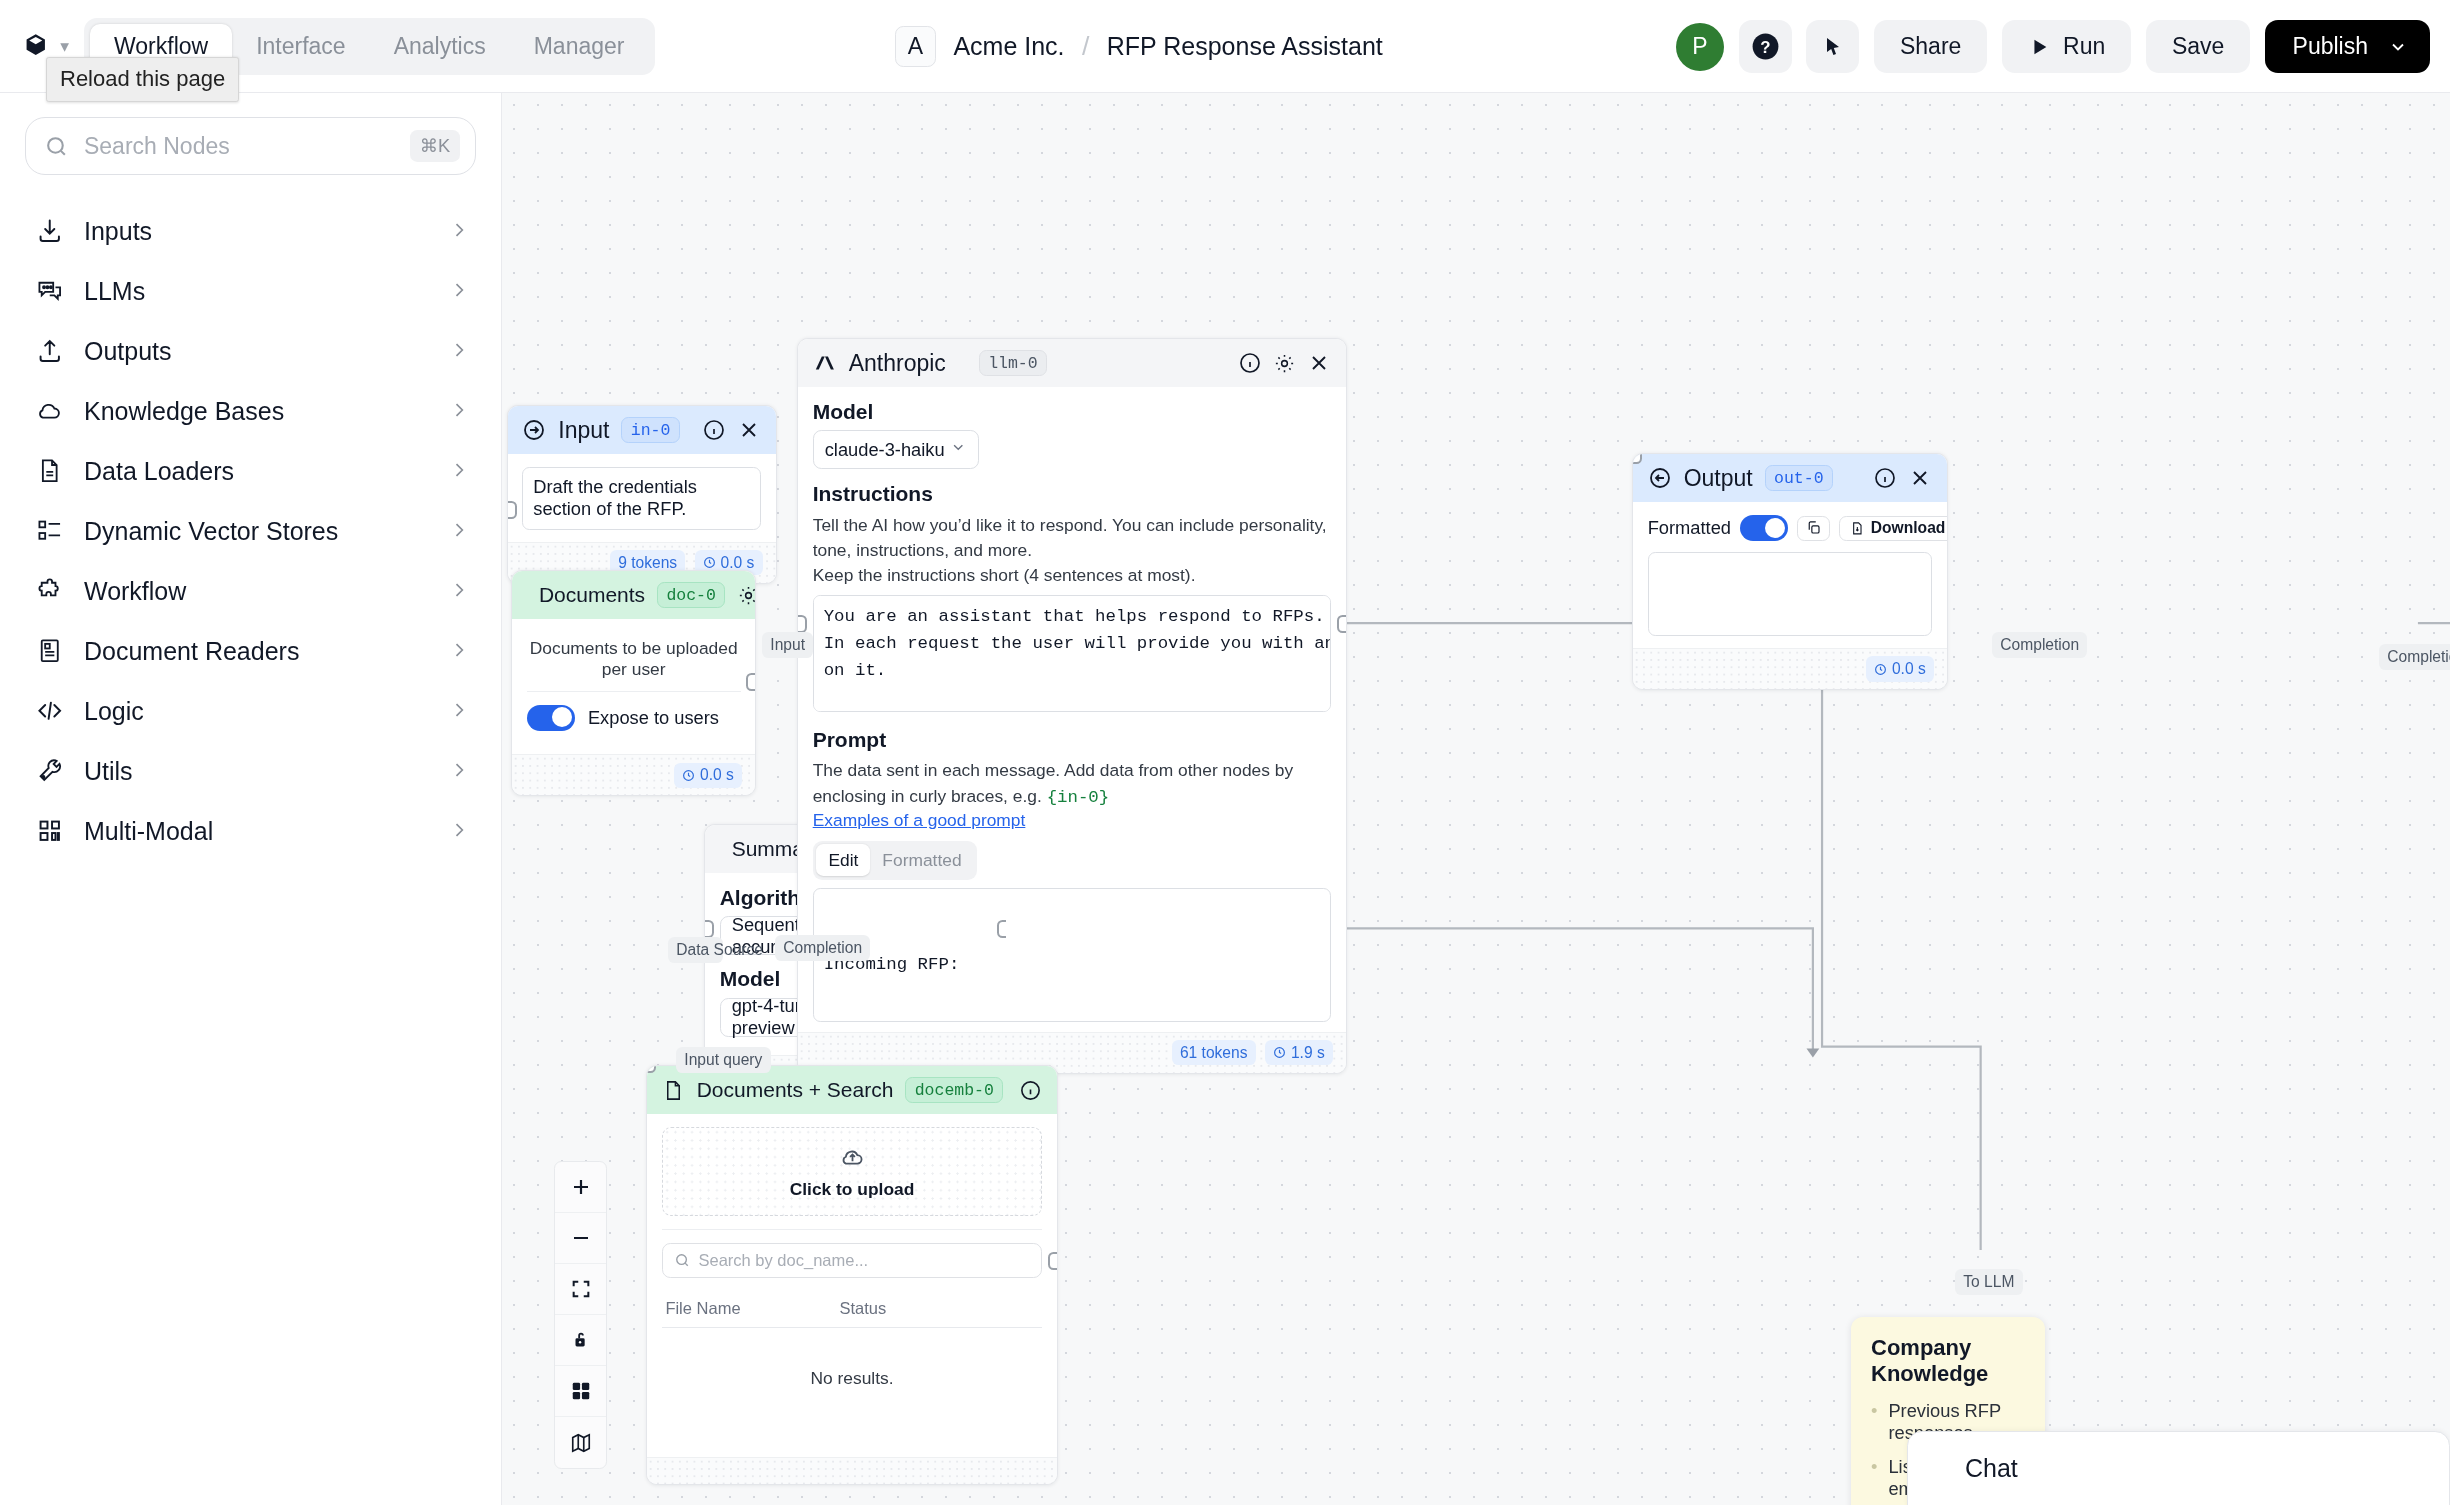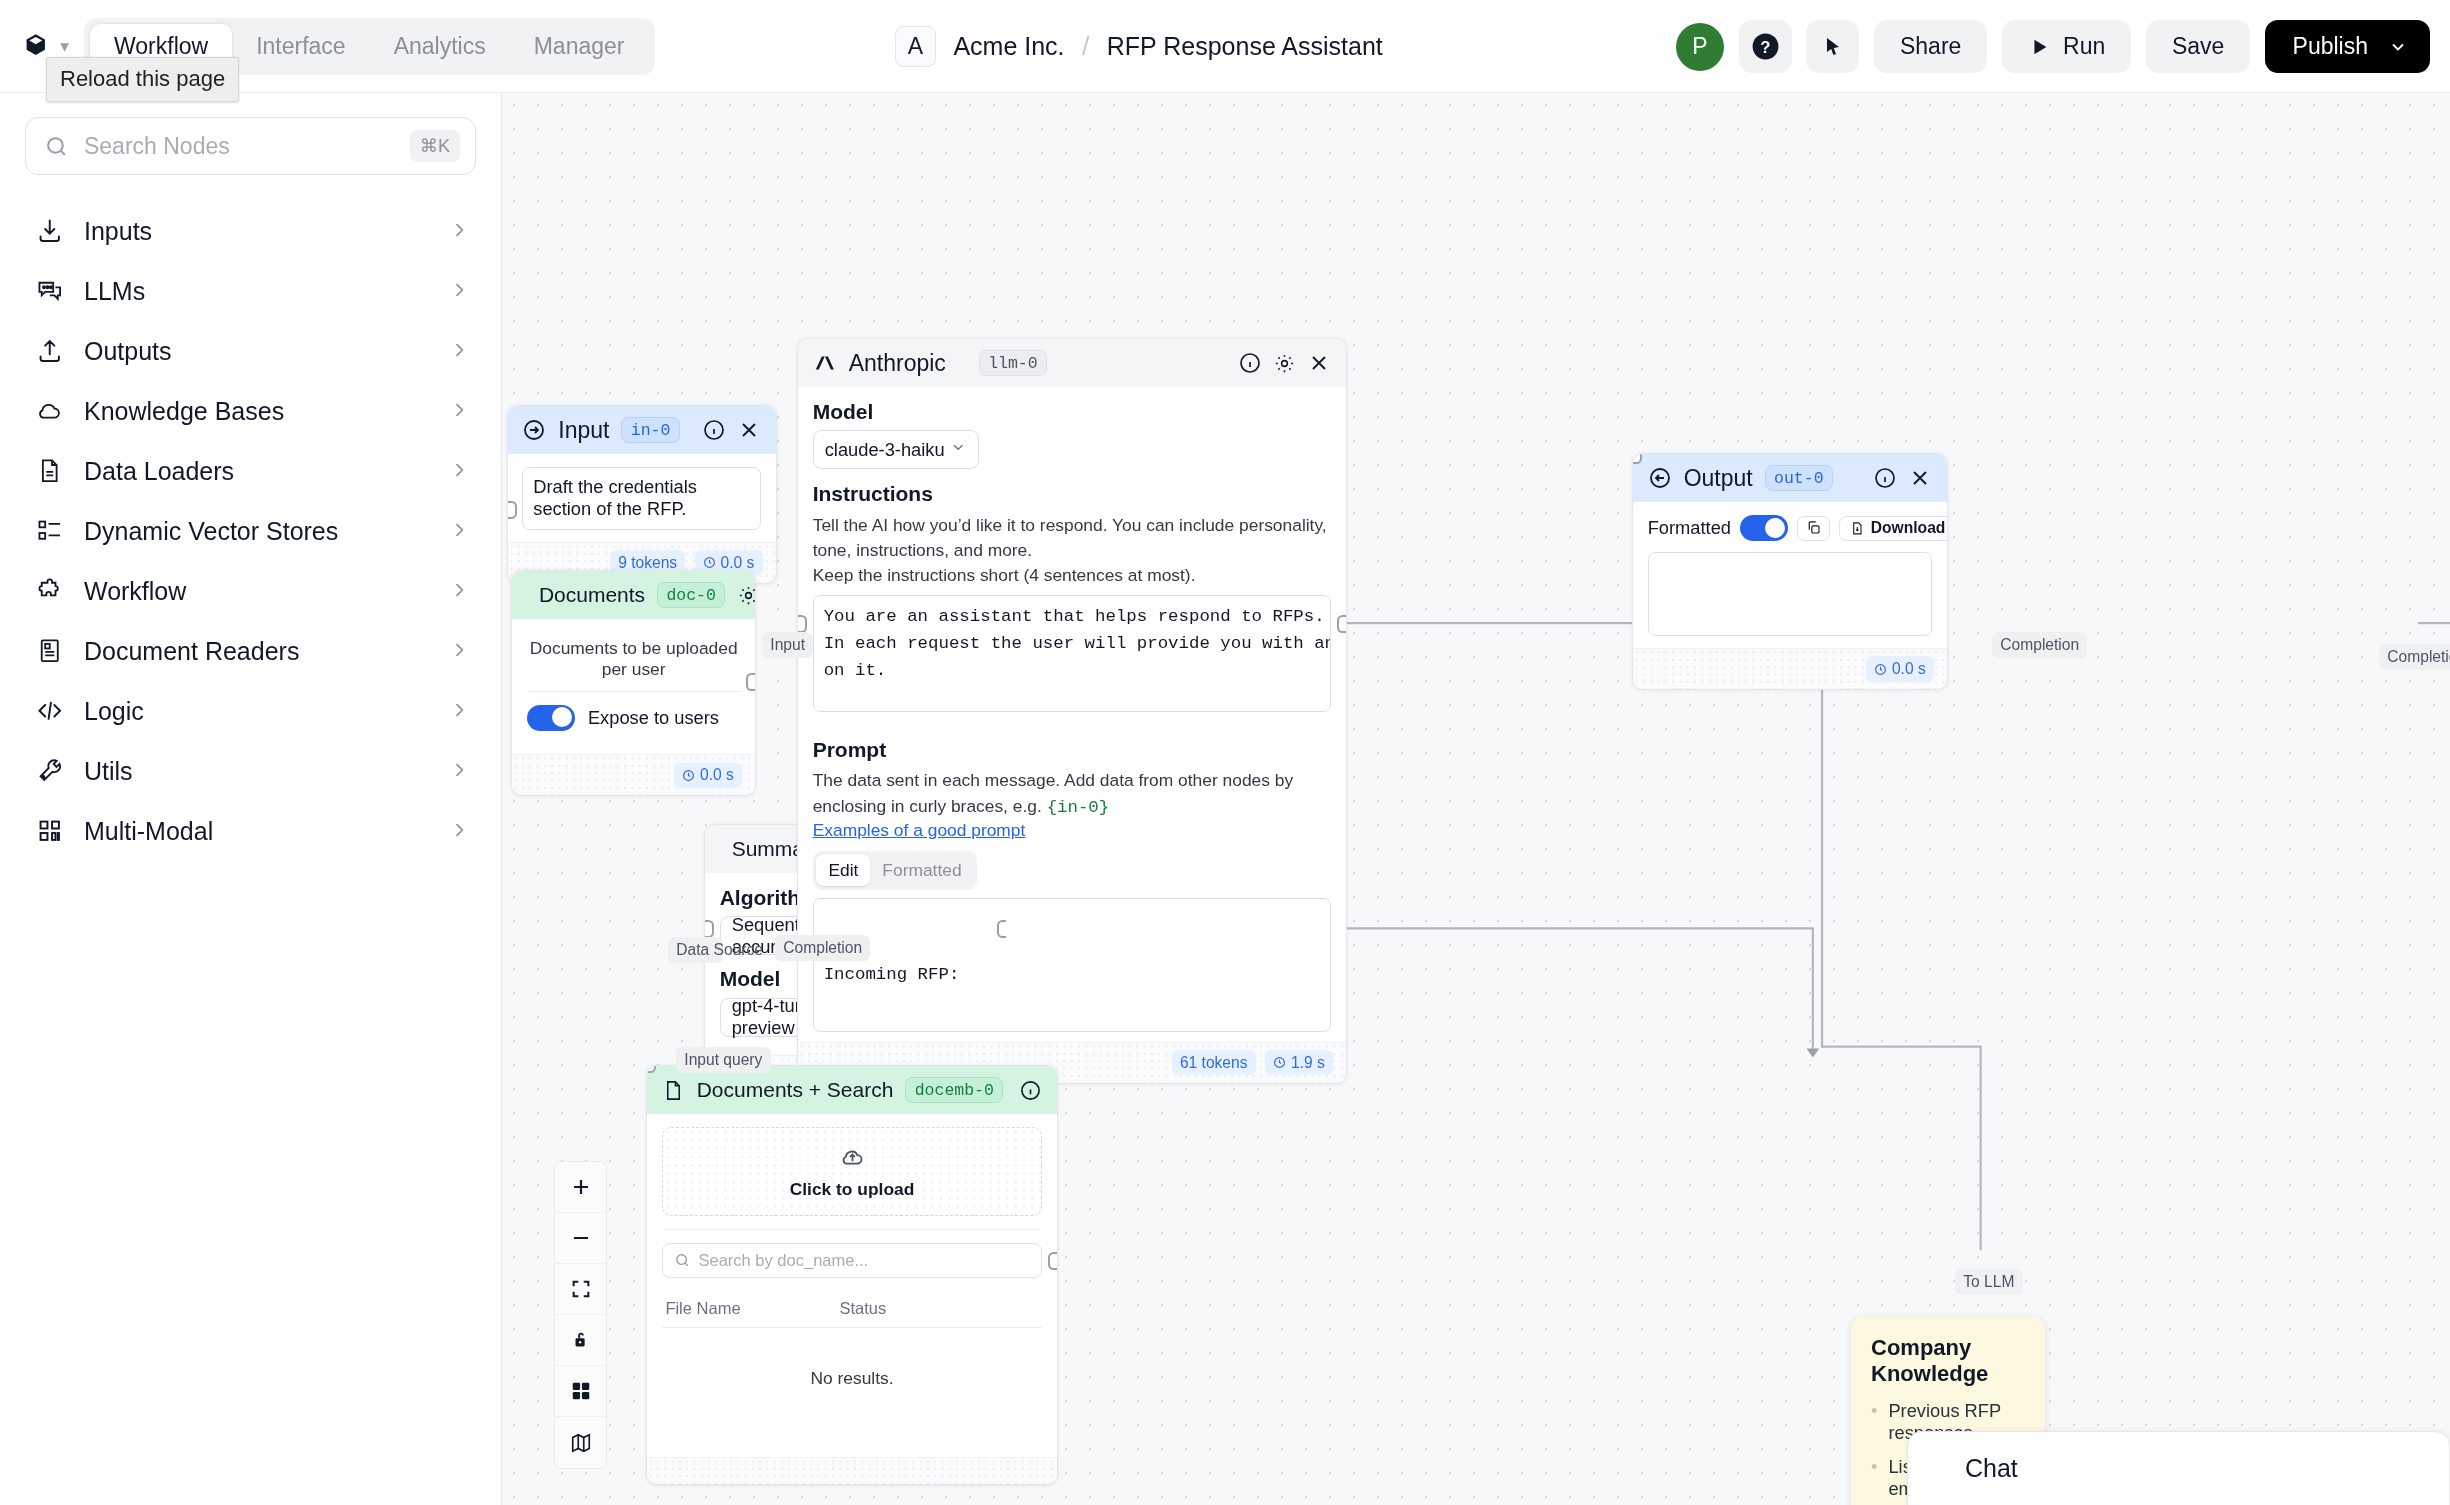--- a/index.html
+++ b/index.html
@@ -72,21 +72,21 @@
     color: #ffffff; font-size: 23px; padding: 0 22px 0 27.5px; cursor: pointer;
     display: flex; align-items: center; gap: 20px; font-family: inherit;
   }
 
   
   .sidebar {
     position: absolute; left: 0; top: 93px; width: 502px; height: 1413px;
     background: #ffffff; border-right: 0.9px solid #e9eaee; padding: 24px 25px 0 25px;
   }
   .search-box {
-    height: 58px; border: 0.9px solid #dfe1e6; border-radius: 13px;
+    height: 58px; border: 0.9px solid #dfe1e6; border-radius: 20px;
     display: flex; align-items: center; gap: 14.7px; padding: 0 14.7px 0 18.3px; background: #fff;
   }
   .search-input {
     flex: 1; border: none; outline: none; font-size: 23px; color: #111827;
     font-family: inherit; background: transparent;
   }
   .search-input::placeholder { color: #a8adb5; }
   .kbd {
     background: #f0f1f3; color: #8b9099; border-radius: 7.3px;
     font-size: 18.3px; padding: 4.6px 10px;
@@ -615,21 +615,21 @@
 
         <div class="lbl" style="margin-top:13px;">Instructions</div>
         <div class="hint">Tell the AI how you’d like it to respond. You can include personality, tone, instructions, and more.</div>
         <div class="hint" style="margin-bottom:6.4px;">Keep the instructions short (4 sentences at most).</div>
         <textarea class="ta ta-mono" rows="5" style="height: 117px;">You are an assistant that helps respond to RFPs.
 In each request the user will provide you with an RFP and a request
 on it.
 
 Use the following context to answer user requests:</textarea>
 
-        <div class="lbl" style="margin-top:23px;">Prompt</div>
+        <div class="lbl" style="margin-top:13px;">Prompt</div>
         <div class="hint">
           <span>The data sent in each message. Add data from other nodes by enclosing in curly braces, e.g.</span>
           <span class="code">{in-0}</span>
         </div>
         <a class="link">Examples of a good prompt</a>
 
         <div class="seg" style="margin-top:10px;">
           <div class="on">Edit</div>
           <div>Formatted</div>
         </div>

